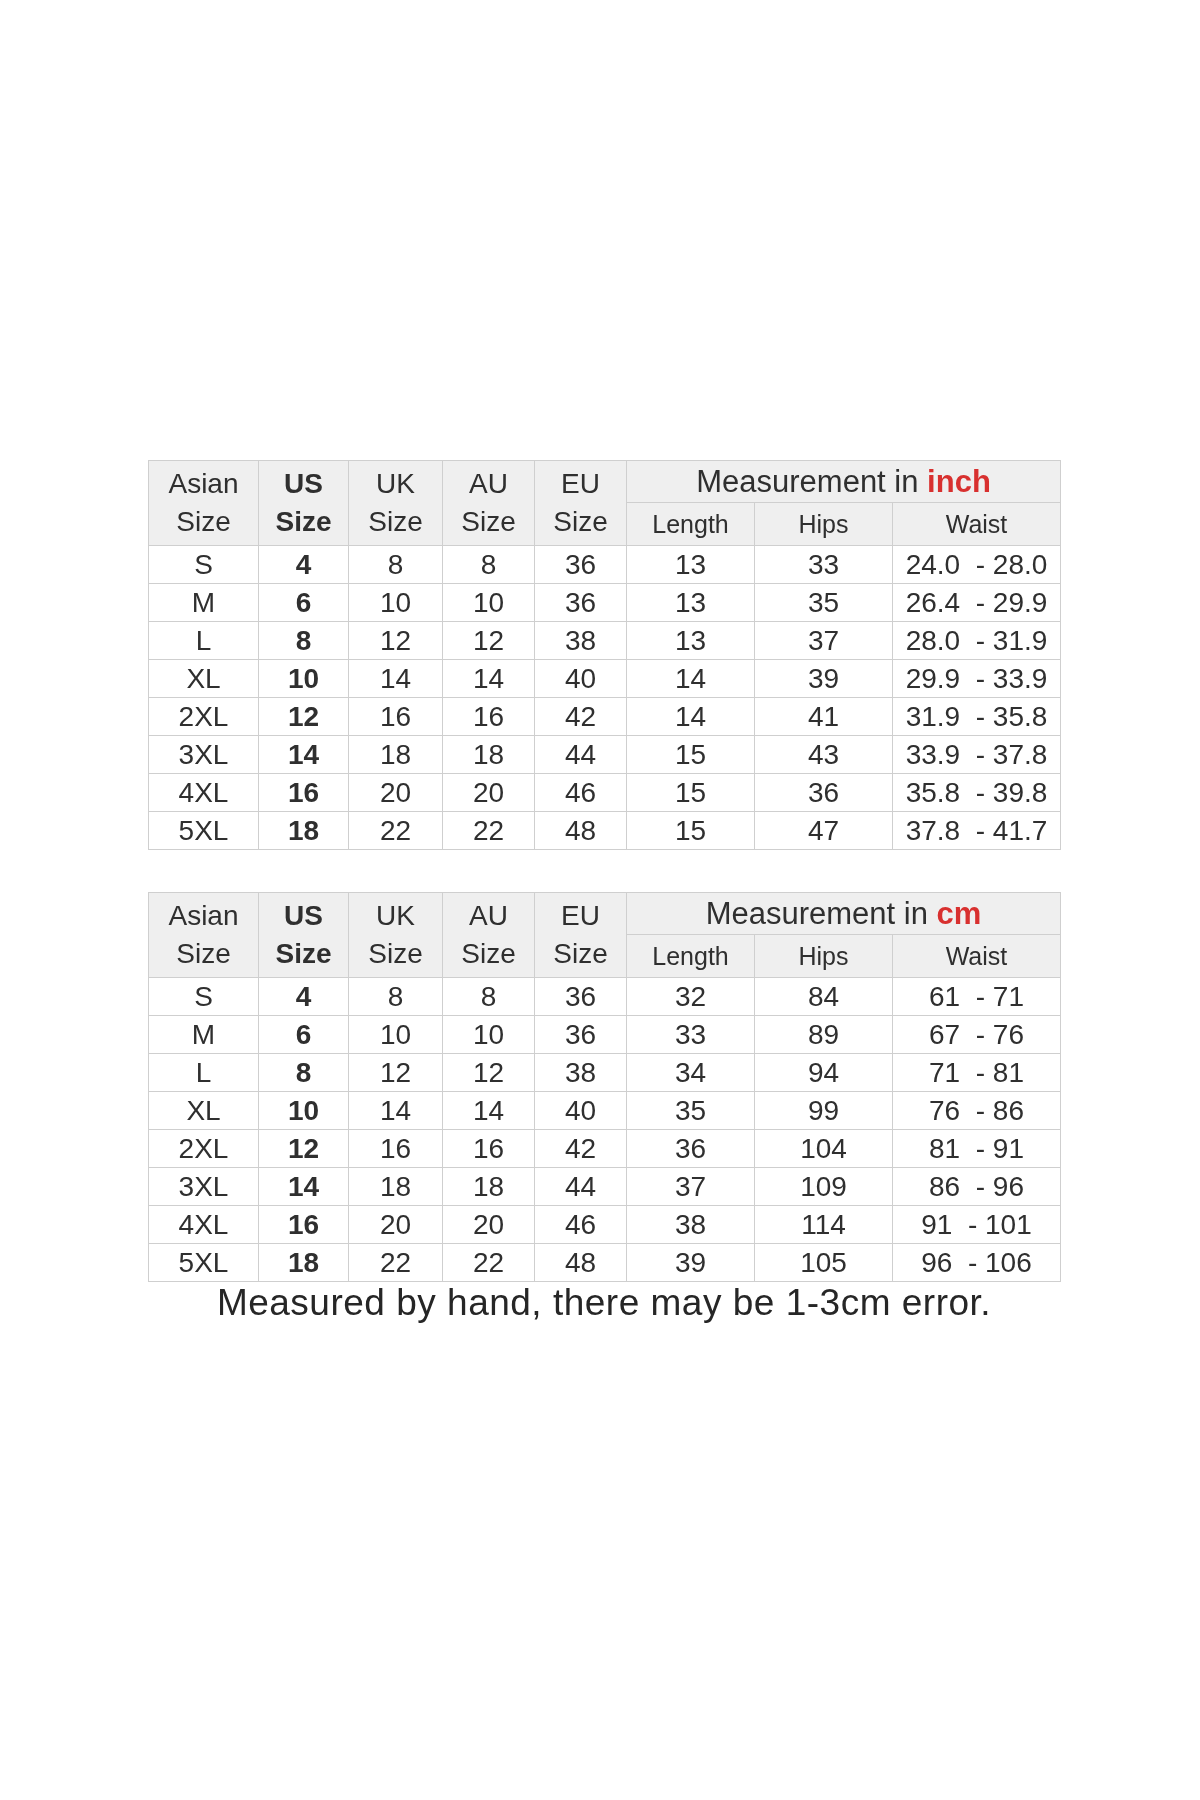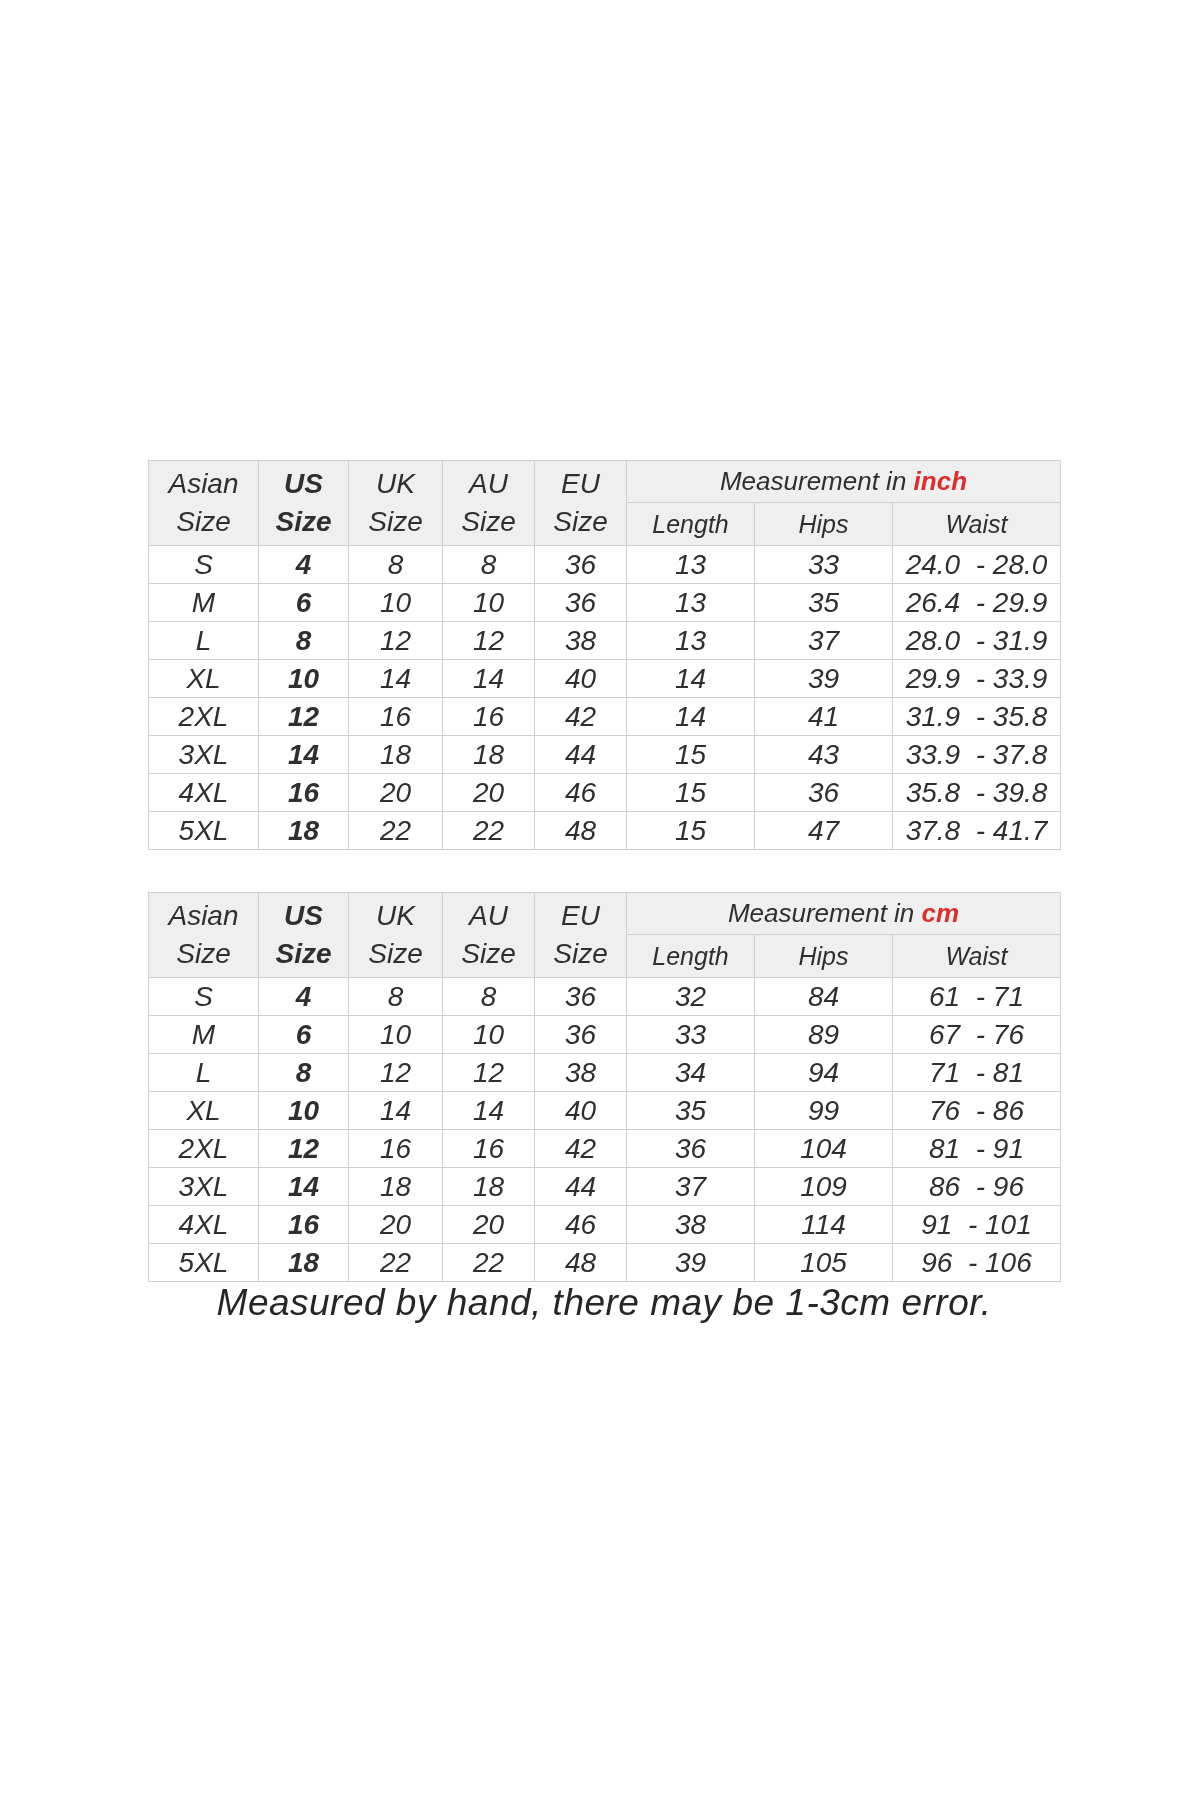--- a/index.html
+++ b/index.html
@@ -4,21 +4,20 @@
 <style>
   html, body { margin: 0; padding: 0; }
   .page {
     position: relative;
     width: 1200px;
     height: 1800px;
     background: #ffffff;
     font-family: "Liberation Sans", "DejaVu Sans", sans-serif;
     color: #2f2f2f;
     overflow: hidden;
-    font-style: italic;
   }
   .content {
     position: absolute;
     left: 148px;
     top: 460px;
     width: 912px;
   }
   table.size-table {
     border-collapse: collapse;
     table-layout: fixed;
@@ -42,21 +41,21 @@
     padding: 0;
     font-weight: normal;
     white-space: pre;
   }
   .size-table thead th { background: #efefef; }
   .size-table tr.head-row-1 { height: 42px; }
   .size-table tr.head-row-2 { height: 43px; }
   .size-table tbody tr { height: 38px; }
   .size-table .bold { font-weight: bold; }
   .size-table .col-head { line-height: 1.35; }
-  .size-table .meas-head { font-size: 26px; }
+  .size-table .meas-head { font-size: 31px; }
   .size-table .sub-head { font-size: 25px; }
   .size-table .unit { color: #d8302f; font-weight: bold; }
   .caption {
     width: 912px;
     text-align: center;
     font-size: 37px;
     color: #262626;
     letter-spacing: 0.5px;
   }
 </style>

